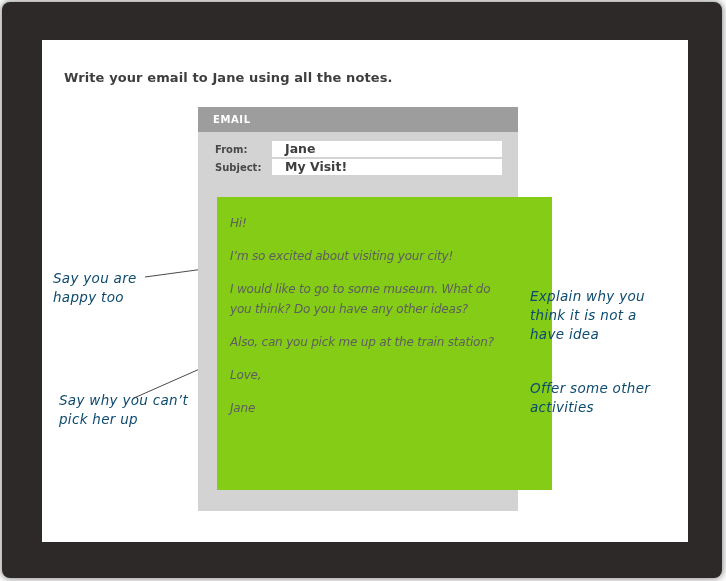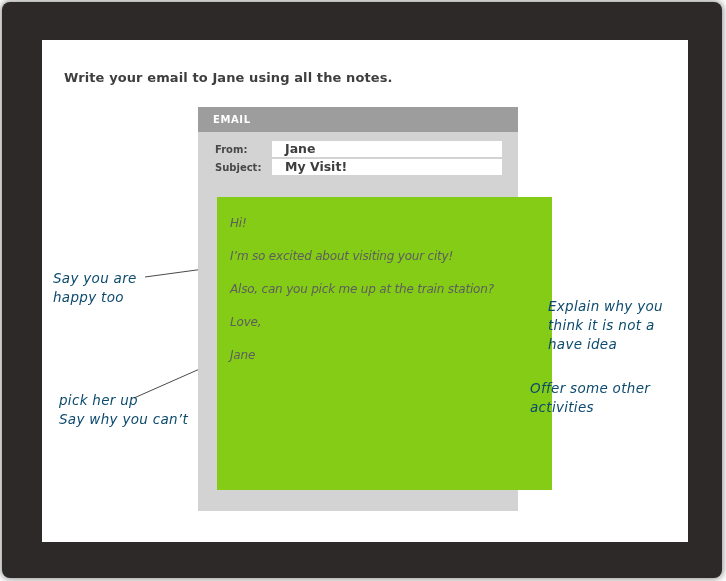--- a/index.html
+++ b/index.html
@@ -105,21 +105,21 @@
     color: #0c4a6e;
     letter-spacing: 0.3px;
   }
   .note .nline {
     display: block;
     line-height: 19px;
     white-space: nowrap;
   }
   #note-left-1 { left: 11px;  top: 229px; }
   #note-left-2 { left: 17px;  top: 351px; }
-  #note-right-1 { left: 488px; top: 257px; margin-left: 18px; }
+  #note-right-1 { left: 488px; top: 247px; }
   #note-right-2 { left: 488px; top: 339px; }
 </style>
 </head>
 <body>
 
 <div class="device-frame">
   <div class="screen">
 
     <div class="prompt">Write your email to Jane using all the notes.</div>
 
@@ -147,41 +147,43 @@
       </div>
 
       <div class="email-body">
         <div class="para">
           <div class="bline">Hi!</div>
         </div>
         <div class="para">
           <div class="bline">I’m so excited about visiting your city!</div>
         </div>
         <div class="para">
+          <div class="bline">I would like to go to some museum. What do</div>
+          <div class="bline">you think? Do you have any other ideas?</div>
         </div>
         <div class="para">
           <div class="bline">Also, can you pick me up at the train station?</div>
         </div>
         <div class="para">
           <div class="bline">Love,</div>
         </div>
         <div class="para">
           <div class="bline">Jane</div>
         </div>
       </div>
     </div>
 
     <div class="note" id="note-left-1">
       <span class="nline">Say you are</span>
       <span class="nline">happy too</span>
     </div>
 
     <div class="note" id="note-left-2">
+      <span class="nline">Say why you can’t</span>
       <span class="nline">pick her up</span>
-      <span class="nline">Say why you can’t</span>
     </div>
 
     <div class="note" id="note-right-1">
       <span class="nline">Explain why you</span>
       <span class="nline">think it is not a</span>
       <span class="nline">have idea</span>
     </div>
 
     <div class="note" id="note-right-2">
       <span class="nline">Offer some other</span>

